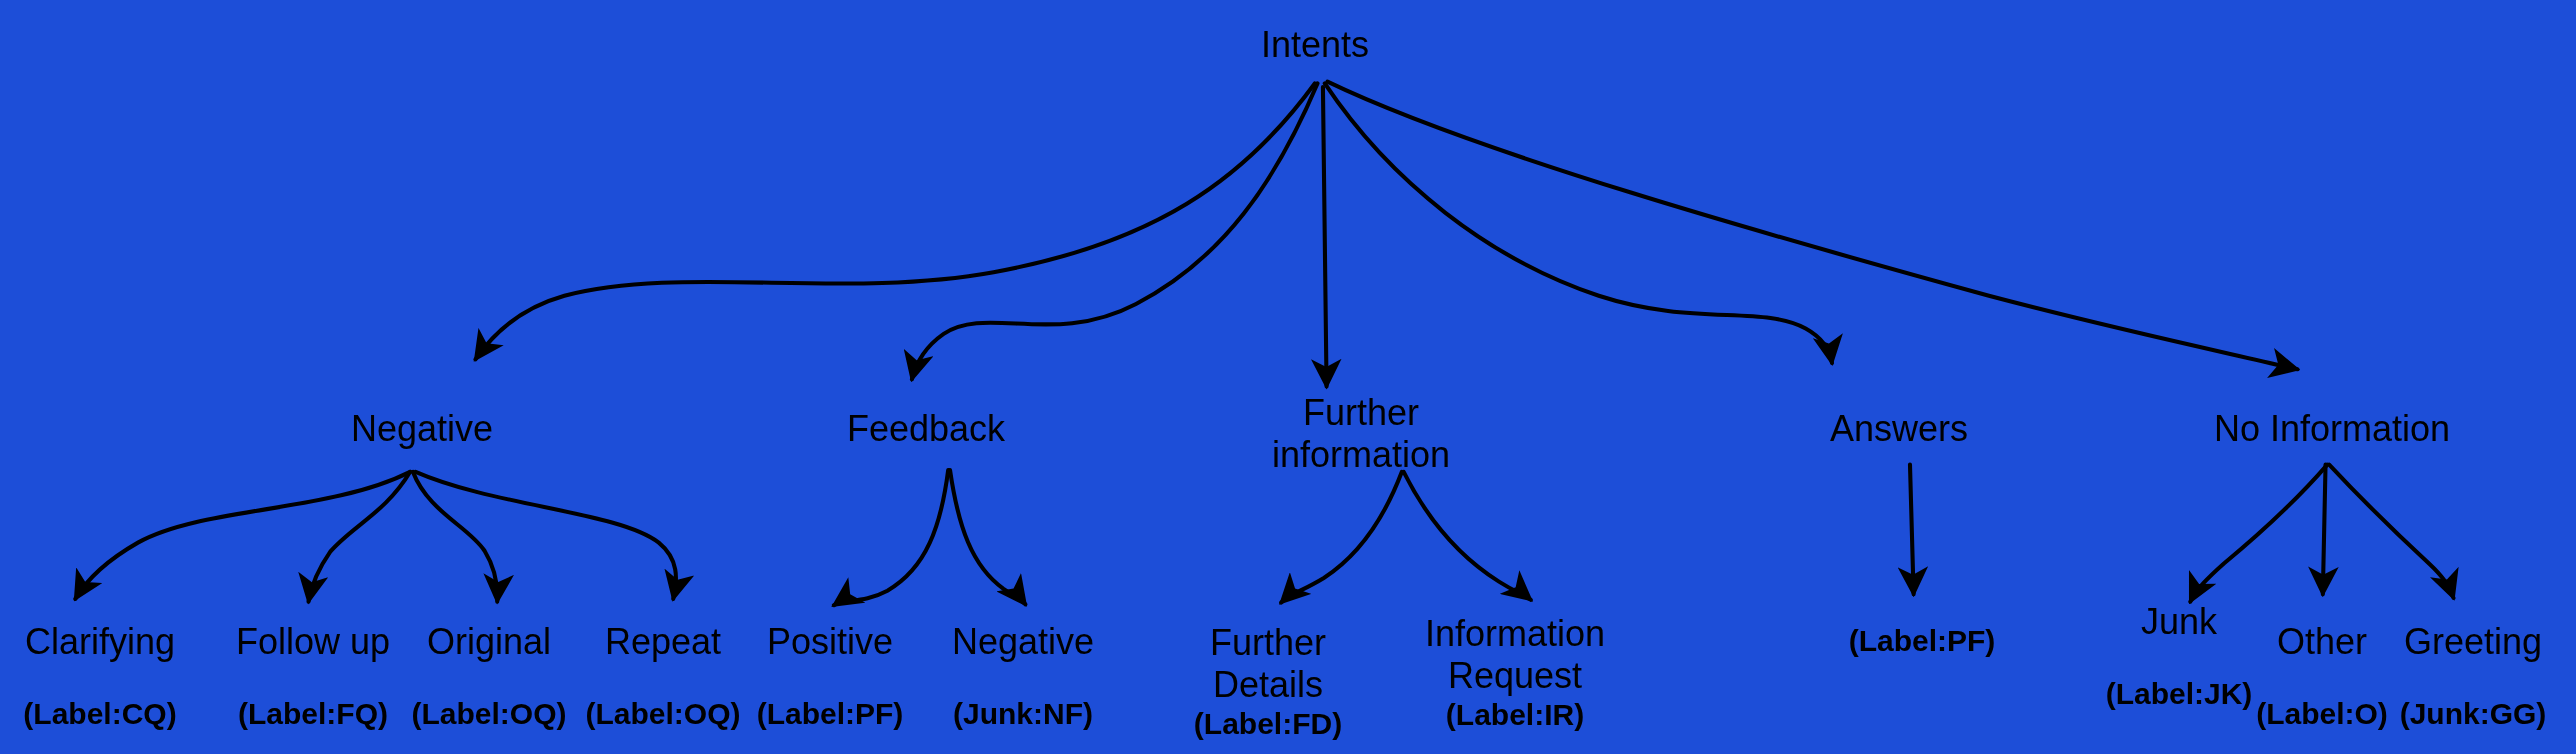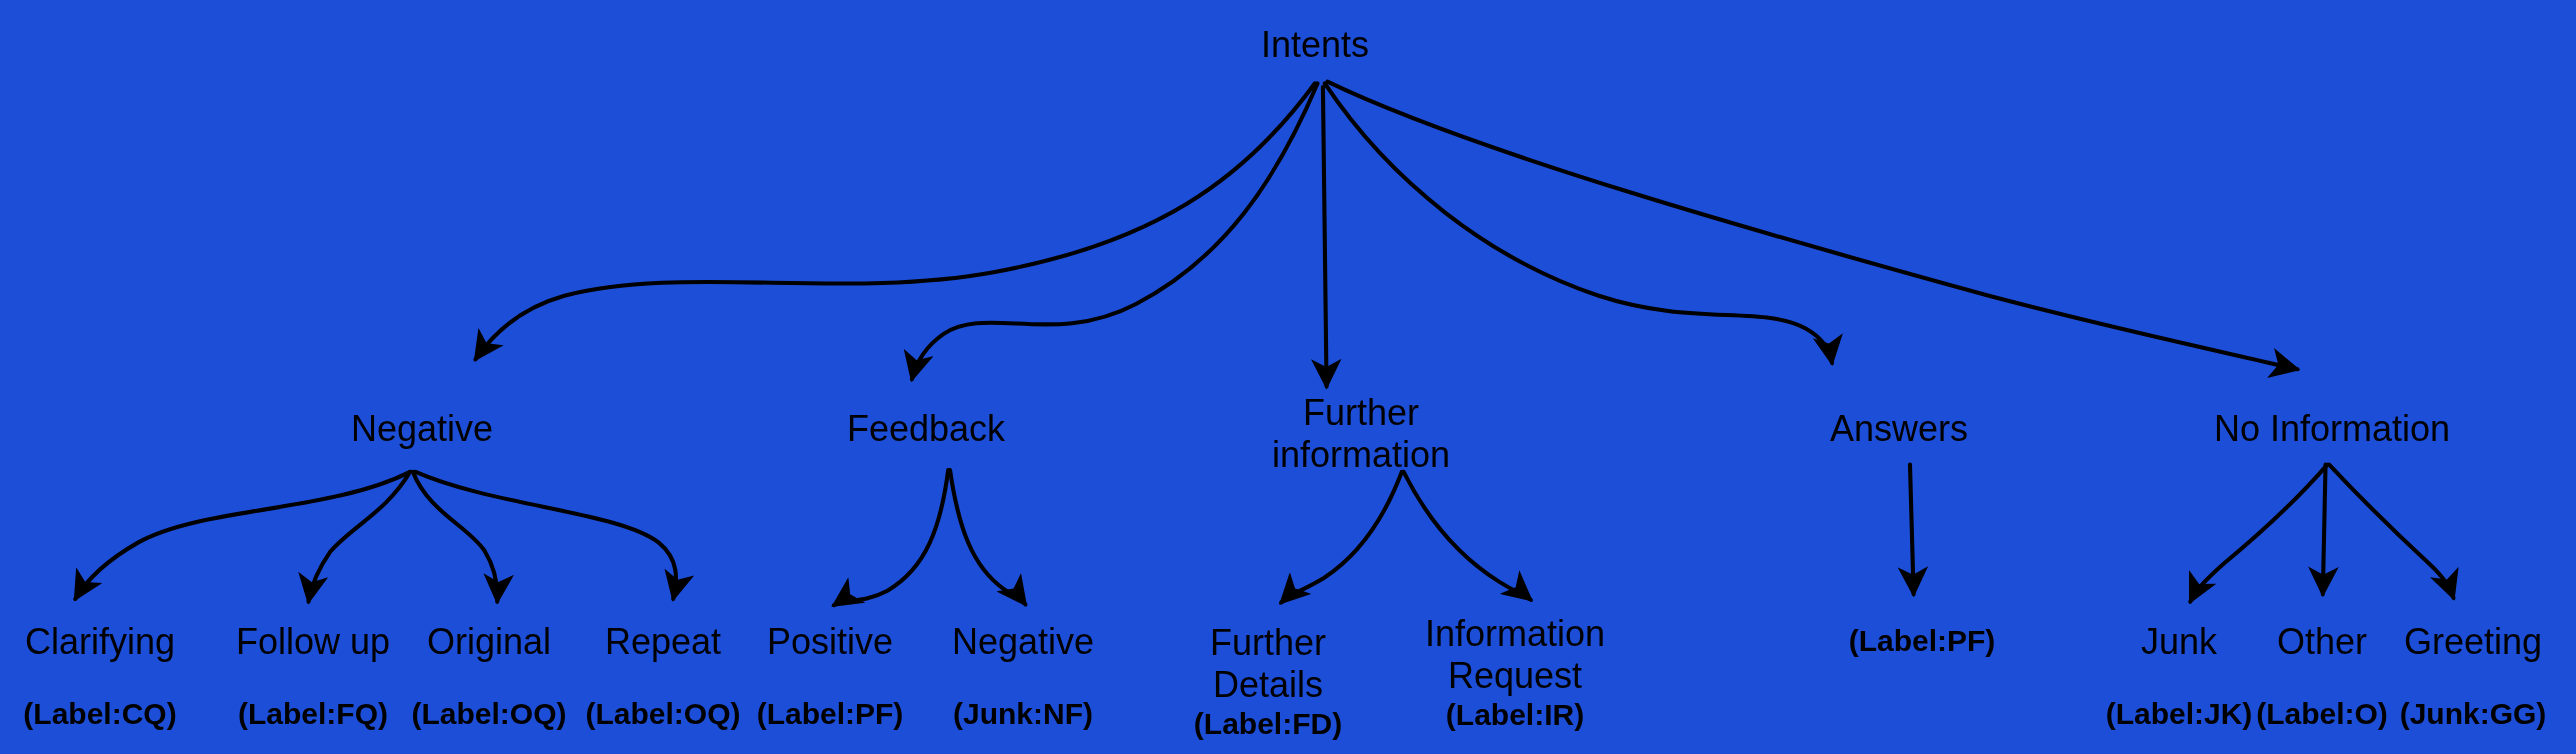--- a/index.html
+++ b/index.html
@@ -131,21 +131,21 @@
   <div class="leaf two" style="left:1515px; top:613px">
     <div class="leaf-name">Information
 Request</div>
     <div class="leaf-label">(Label:IR)</div>
   </div>
 
   <div class="leaf two" style="left:1922px; top:623px">
     <div class="leaf-label">(Label:PF)</div>
   </div>
 
-  <div class="leaf one" style="left:2179px; top:621px">
+  <div class="leaf one" style="left:2179px; top:601px">
     <div class="leaf-name">Junk</div>
     <div class="leaf-label">(Label:JK)</div>
   </div>
   <div class="leaf one" style="left:2322px; top:621px">
     <div class="leaf-name">Other</div>
     <div class="leaf-label">(Label:O)</div>
   </div>
   <div class="leaf one" style="left:2473px; top:621px">
     <div class="leaf-name">Greeting</div>
     <div class="leaf-label">(Junk:GG)</div>

